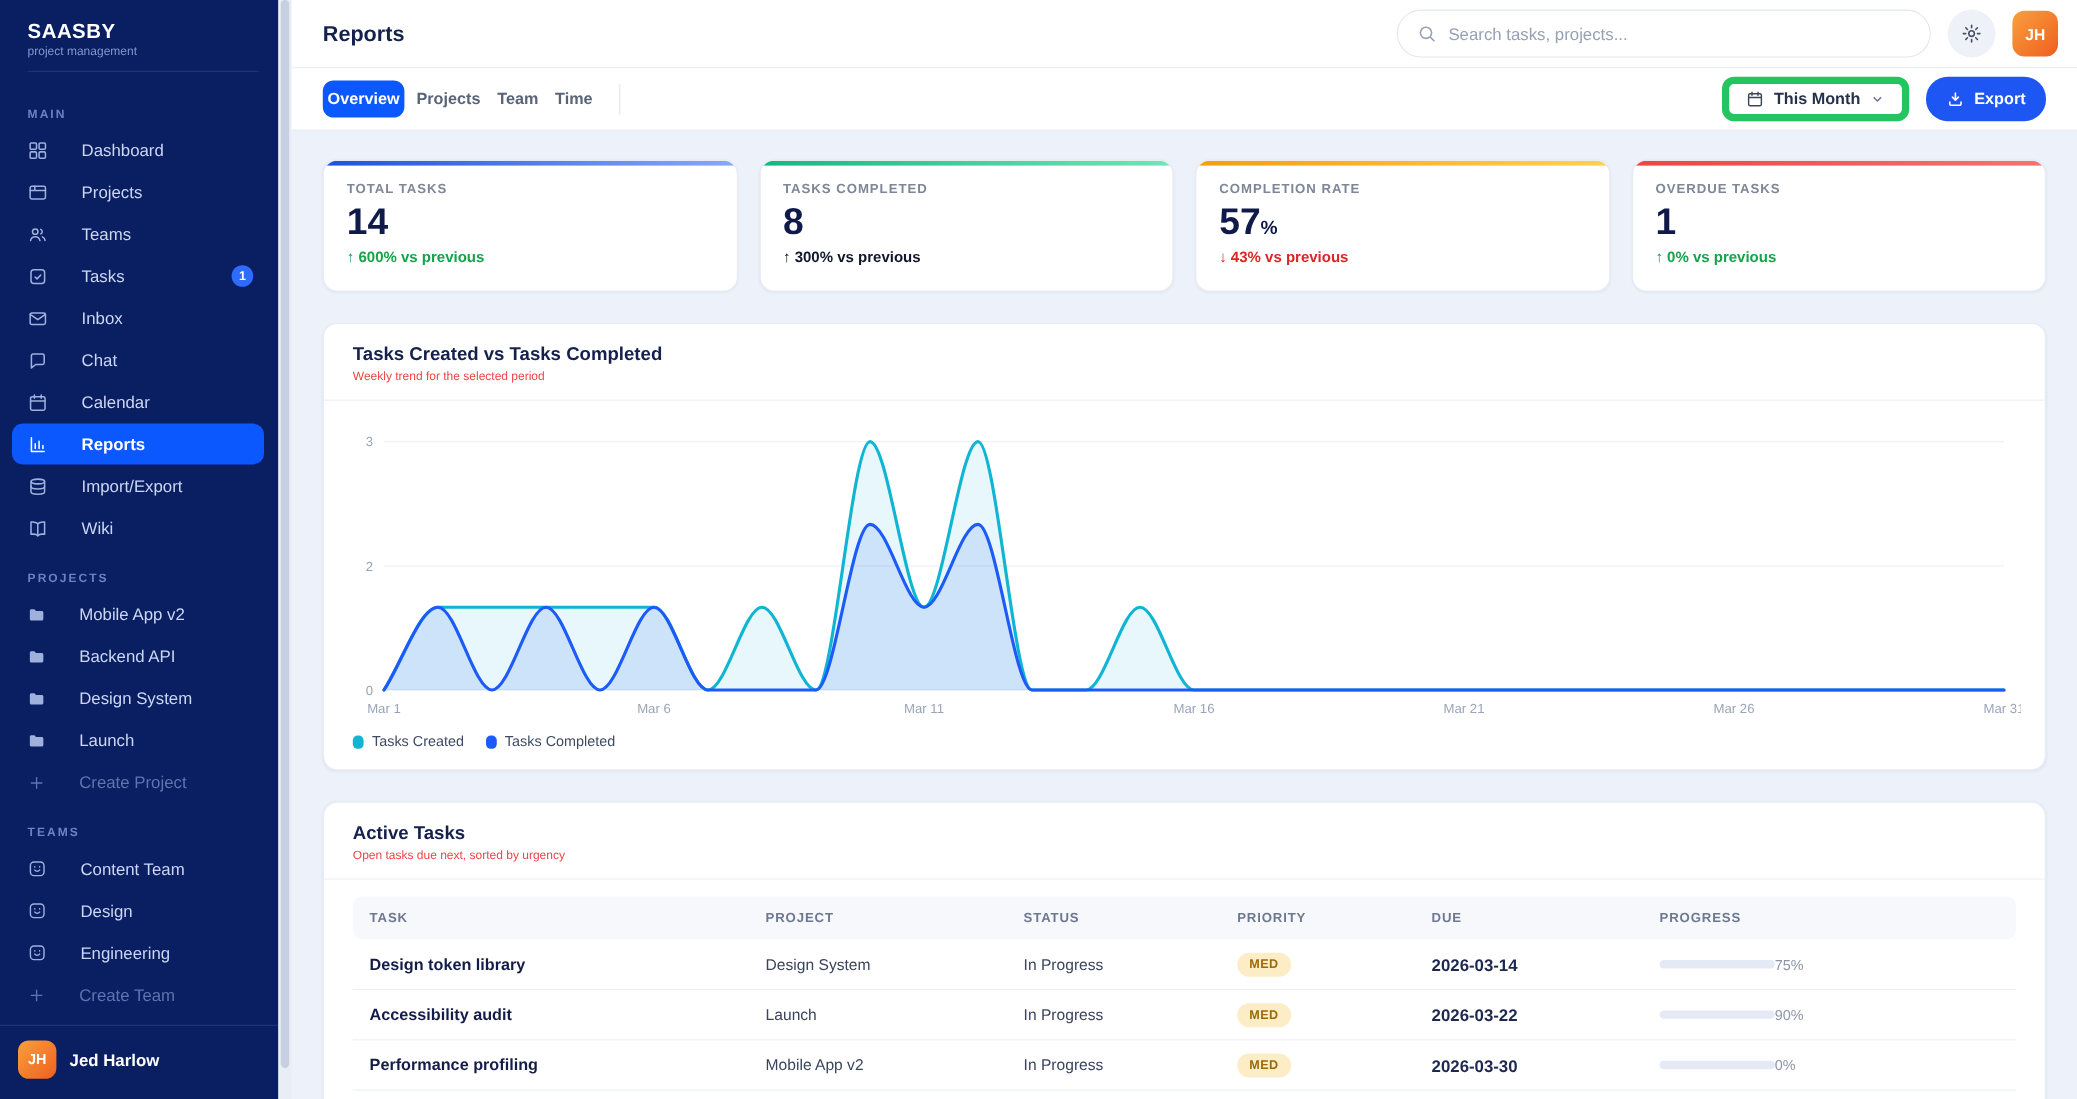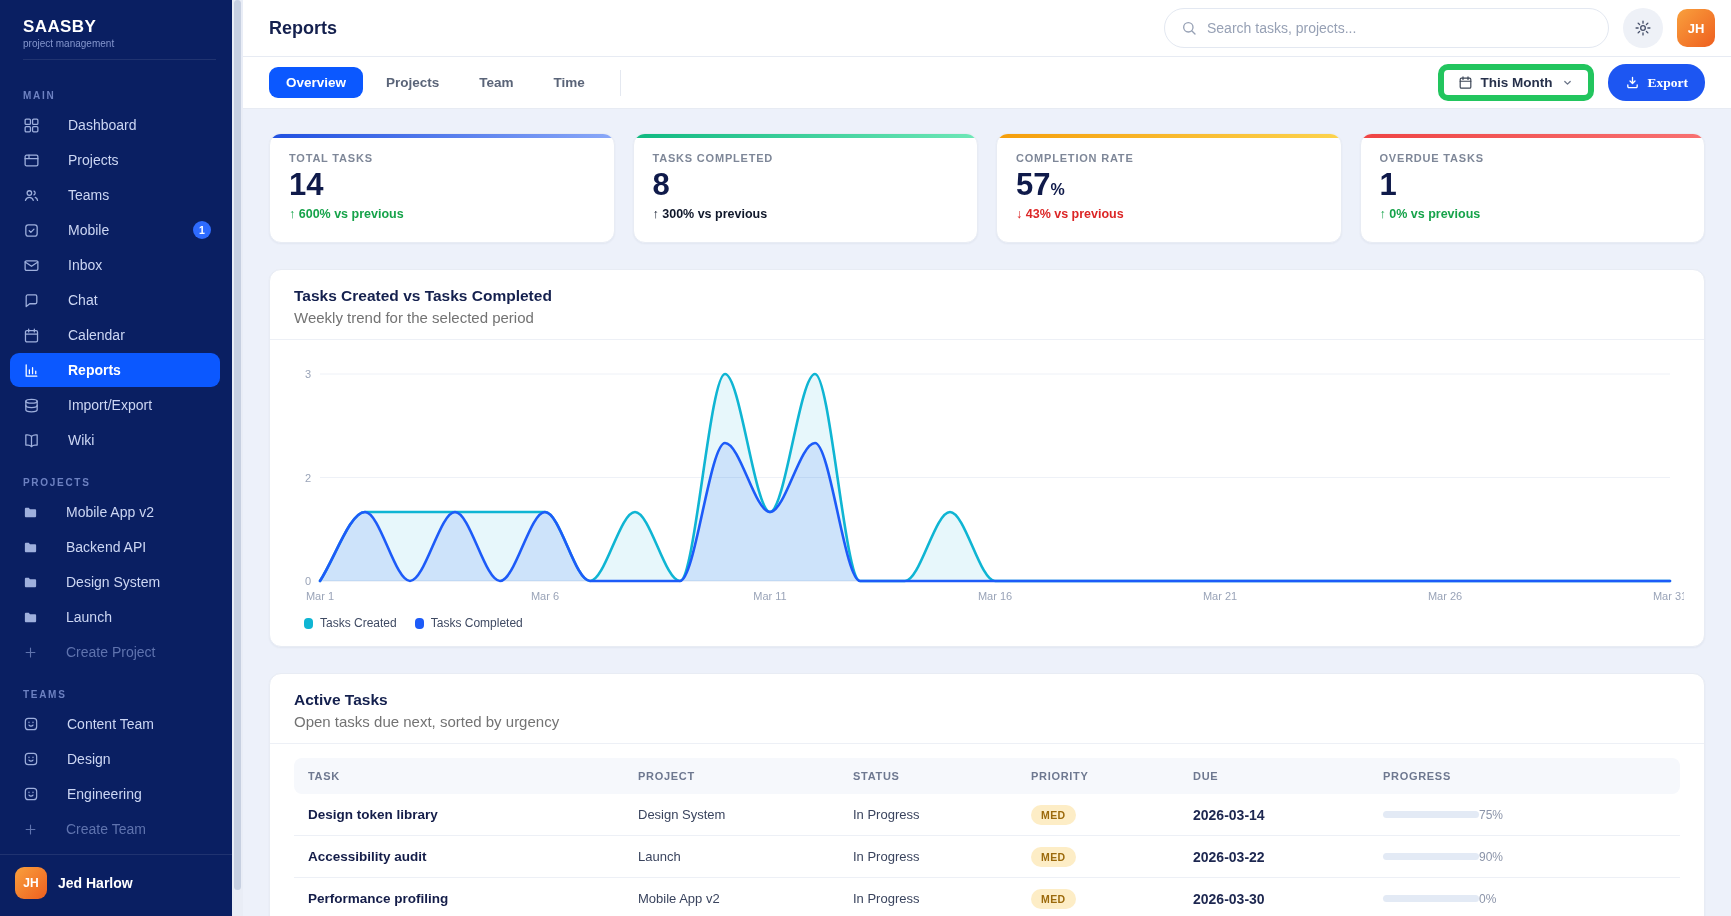--- a/index.html
+++ b/index.html
@@ -42,51 +42,51 @@
   .search input{border:none;outline:none;flex:1;font-size:14px;color:#333;background:transparent;font-family:inherit}
   .search input::placeholder{color:#97a1b5}
   .iconbtn{width:40px;height:40px;border-radius:50%;background:#eef1f7;display:flex;align-items:center;
     justify-content:center;color:#47506a;margin-left:14px;border:none;cursor:pointer}
   .iconbtn svg{width:18px;height:18px}
   .avatar{width:38px;height:38px;border-radius:10px;background:linear-gradient(135deg,#f9a03d,#ee5f1f);
     color:#fff;font-weight:700;font-size:13px;display:flex;align-items:center;justify-content:center;
     margin-left:14px;cursor:pointer}
 
   .toolbar{height:52px;background:#fff;border-bottom:1px solid #e7ebf3;display:flex;align-items:center;padding:0 26px;gap:6px}
-  .tab{padding:8px 17px;border-radius:9px;font-size:13.5px;font-weight:600;color:#5a6478;background:transparent;
+  .tab{padding:8px 4px;border-radius:9px;font-size:13.5px;font-weight:600;color:#5a6478;background:transparent;
     border:none;cursor:pointer;font-family:inherit}
   .tab.active{background:#0b58ff;color:#fff}
   .vdiv{width:1px;height:26px;background:#e4e8f0;margin-left:12px}
   .spacer{flex:1}
   .period-btn{height:37px;border:6px solid #22c55e;background:#fff;border-radius:10px;display:flex;align-items:center;
     gap:8px;padding:0 14px;font-size:13.5px;font-weight:600;color:#27314b;cursor:pointer;font-family:inherit}
   .period-btn svg{width:15px;height:15px;color:#3c4656}
   .period-btn .chev{width:13px;height:13px;color:#6b7589}
   .export-btn{height:37px;background:#1d56f2;color:#fff;border:none;border-radius:18px;display:flex;align-items:center;
-    gap:8px;padding:0 17px;font-size:13.5px;font-weight:700;margin-left:8px;cursor:pointer;font-family:Liberation Serif, serif}
+    gap:8px;padding:0 17px;font-size:13.5px;font-weight:700;margin-left:8px;cursor:pointer;font-family:Liberation Sans, sans-serif}
   .export-btn svg{width:15px;height:15px}
 
   .content{padding:24px 26px}
   .stats{display:grid;grid-template-columns:repeat(4,1fr);gap:18px}
   .stat-card{background:#fff;border:1px solid #e8ecf4;border-radius:12px;overflow:hidden;height:110px;
     box-shadow:0 1px 2px rgba(20,30,70,.05)}
   .stat-strip{height:4px}
   .stat-body{padding:14px 19px 0}
   .stat-label{font-size:11px;font-weight:700;letter-spacing:.8px;color:#7e8798}
   .stat-value{font-size:31px;font-weight:800;color:#0f1a4a;margin-top:5px;line-height:1.02}
   .stat-value .sfx{font-size:16px}
   .stat-delta{font-size:12.5px;font-weight:700;margin-top:6px}
 
   .panel{background:#fff;border:1px solid #e8ecf4;border-radius:12px;margin-top:26px;overflow:hidden;
     box-shadow:0 1px 2px rgba(20,30,70,.05)}
   .panel-hd{padding:17px 24px 13px;border-bottom:1px solid #edf0f6}
   .panel-title{font-size:15.5px;font-weight:700;color:#14204e}
-  .panel-sub{font-size:15px;color:#737373;margin-top:4px}
+  .panel-sub{font-size:10px;color:#ef4444;margin-top:4px}
   .chart-wrap{padding:14px 12px 0 14px}
-  .legend{display:flex;gap:18px;padding:6px 0 16px 34px}
+  .legend{display:flex;gap:18px;padding:6px 0 16px 24px}
   .legend-item{display:flex;align-items:center;gap:7px;font-size:12px;color:#3f4a63}
   .legend-dot{width:9px;height:11px;border-radius:4px}
 
   .table{padding:14px 24px 0}
   .thead,.trow{display:grid;grid-template-columns:330px 215px 178px 162px 190px 1fr;align-items:center;padding:0 14px}
   .thead{background:#f6f8fc;border-radius:8px;height:36px}
   .th{font-size:11px;font-weight:700;color:#6e7890;letter-spacing:.7px}
   .trow{height:42px;border-bottom:1px solid #edf0f6;cursor:pointer}
   .td-task{font-size:13.5px;font-weight:700;color:#141d49}
   .td{font-size:13px;color:#3a445e}
@@ -136,21 +136,21 @@
             <path d="M3.5 19c.7-3 2.9-4.5 5.5-4.5s4.8 1.5 5.5 4.5"></path>
             <path d="M15.5 5.8a3 3 0 0 1 0 5.4M17.3 14.7c1.7.7 2.9 2 3.2 4.1"></path>
           </svg>
           <span>Teams</span>
         </div>
         <div class="nav-item">
           <svg viewBox="0 0 24 24" fill="none" stroke="currentColor" stroke-width="1.8" stroke-linecap="round" stroke-linejoin="round">
             <rect x="4" y="4" width="16" height="16" rx="3.5"></rect>
             <path d="M8.8 12.4l2.3 2.3 4.4-4.6"></path>
           </svg>
-          <span>Mobile</span>
+          <span>Tasks</span>
           <span class="nav-badge">1</span>
         </div>
         <div class="nav-item">
           <svg viewBox="0 0 24 24" fill="none" stroke="currentColor" stroke-width="1.8" stroke-linecap="round" stroke-linejoin="round">
             <rect x="3" y="5.5" width="18" height="13.5" rx="2"></rect>
             <path d="M3 7l9 6.2L21 7"></path>
           </svg>
           <span>Inbox</span>
         </div>
         <div class="nav-item">

